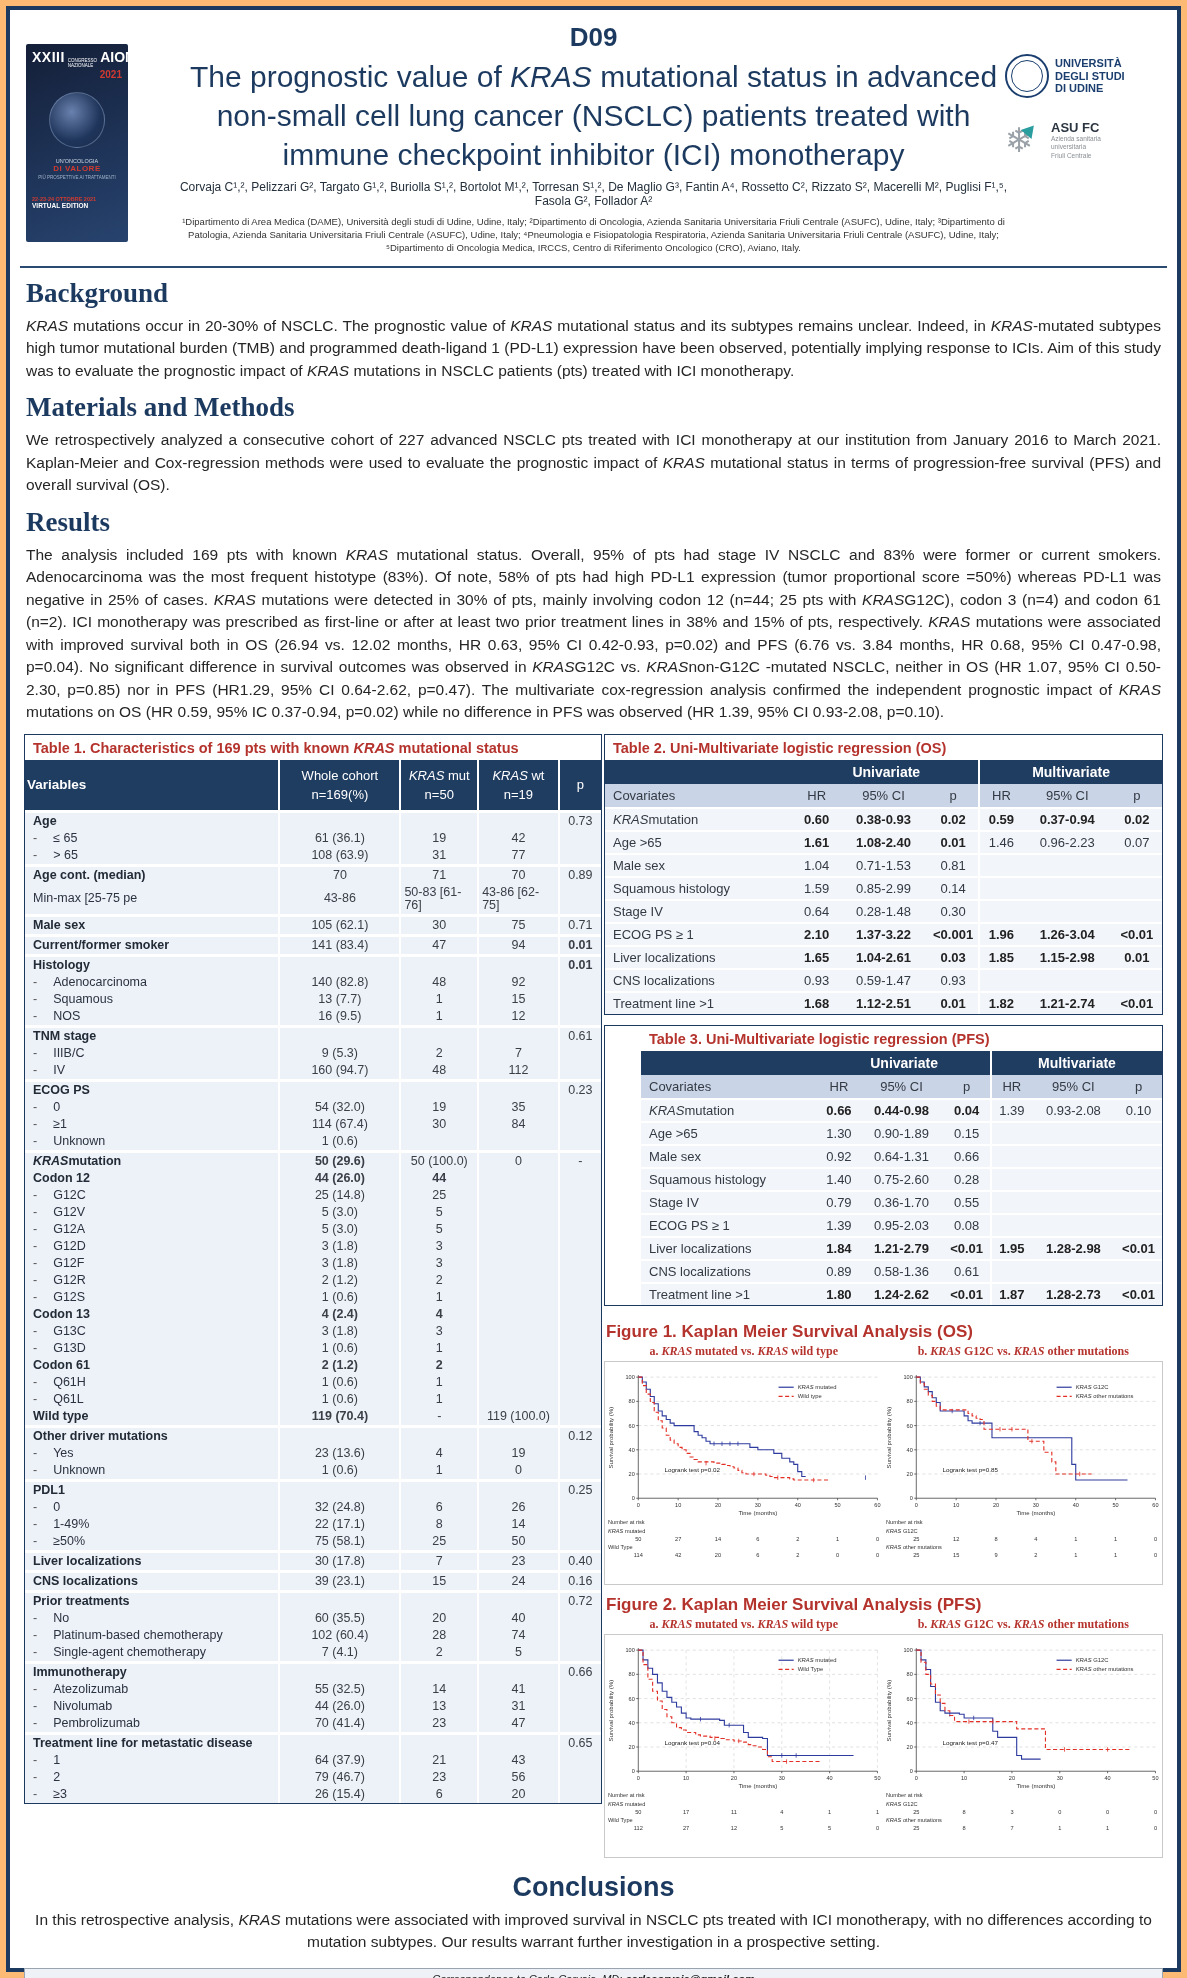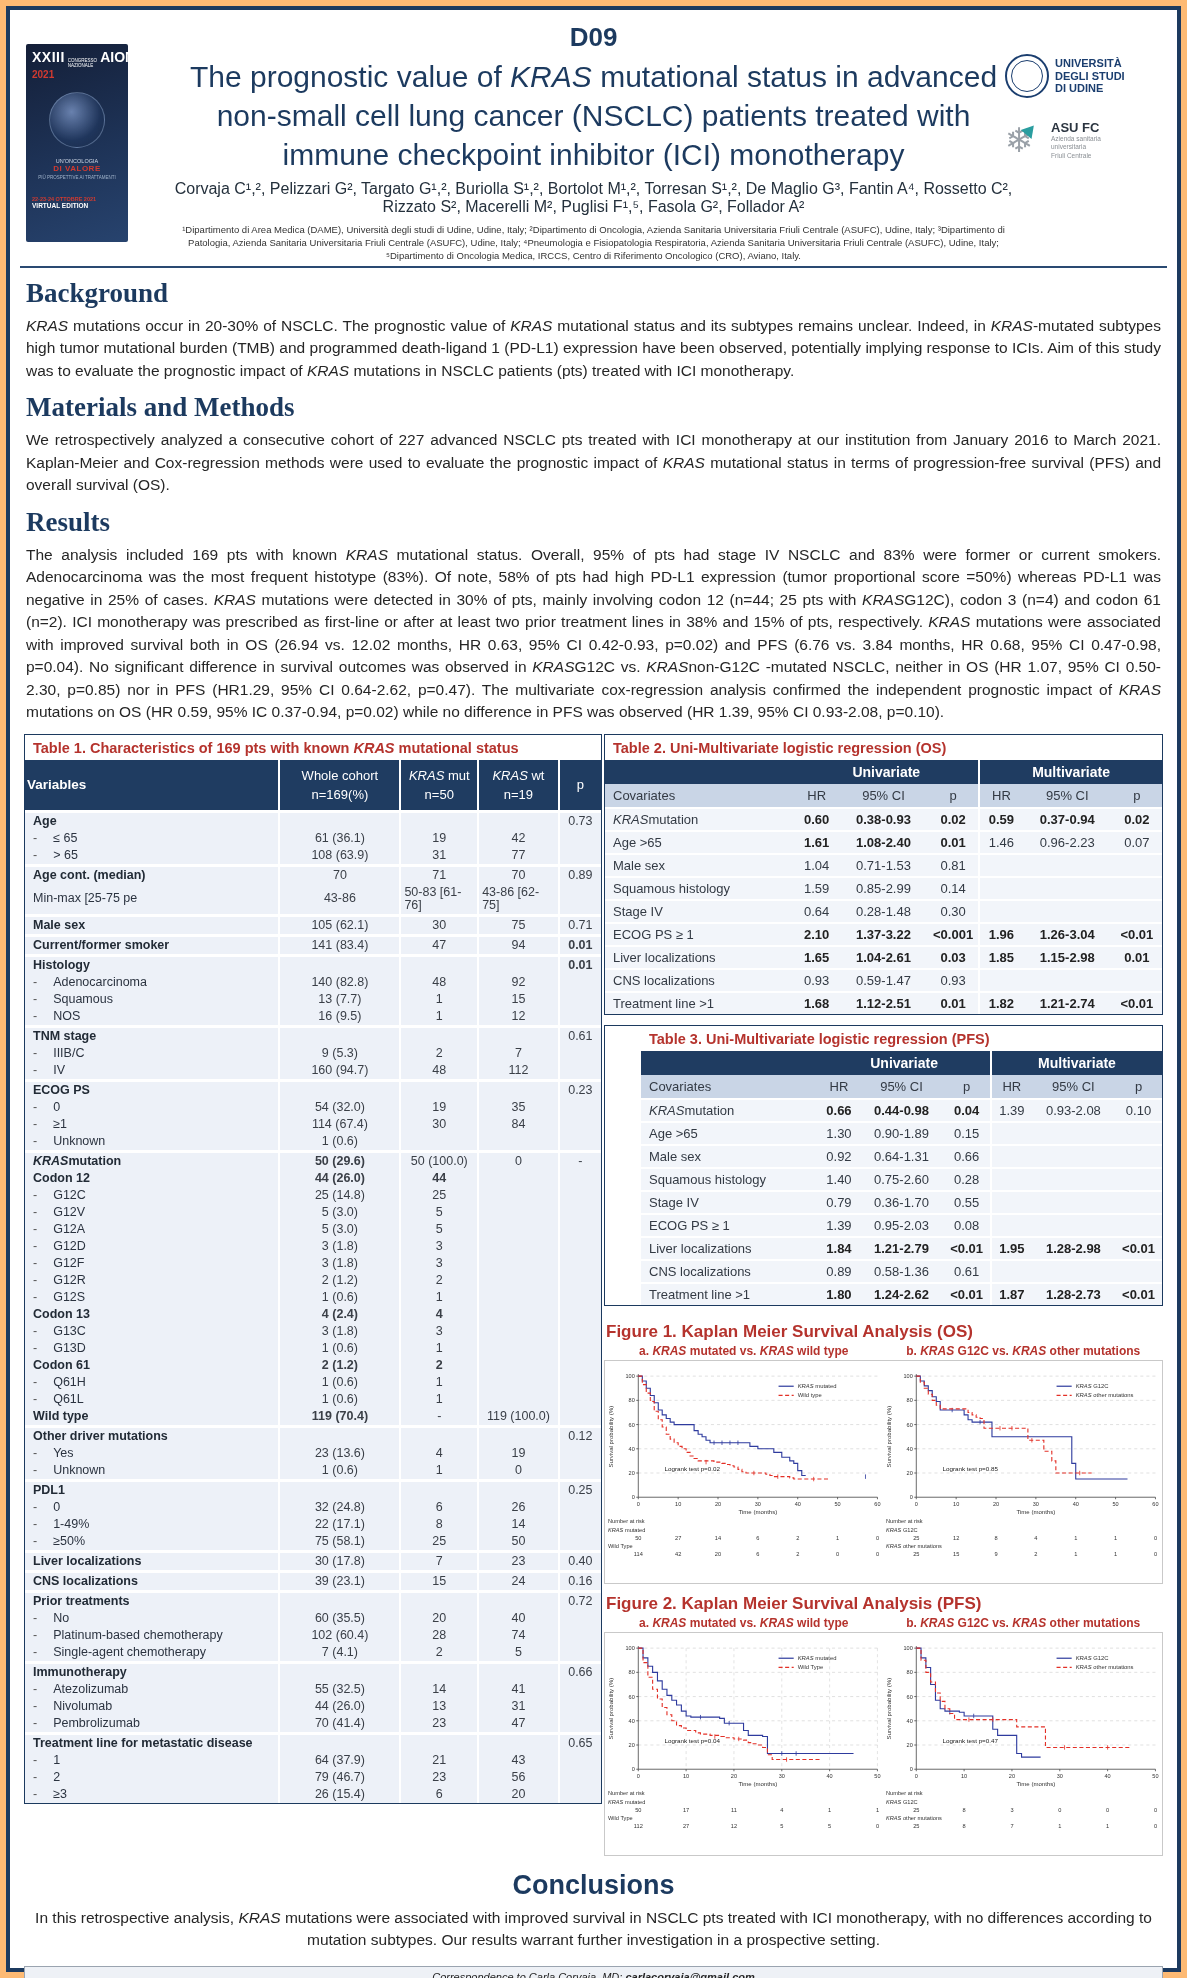--- a/index.html
+++ b/index.html
@@ -3,30 +3,30 @@
 <meta charset="utf-8">
 <style>
   html,body{margin:0;padding:0;background:#fff;}
   .page{width:1187px;height:1978px;position:relative;background:#fdba74;font-family:"Liberation Sans",sans-serif;overflow:hidden;}
   .frame{position:absolute;inset:6px;border:4px solid #1c3a5f;background:#fff;}
   
   .hd{position:relative;height:252px;}
   .hd-c{margin:0 160px;text-align:center;padding-top:12px;}
   .code{font-size:26px;font-weight:bold;color:#1c3a5f;}
   .title{font-size:30px;line-height:1.3;color:#1c3a5f;font-weight:normal;margin:4px auto 6px auto;max-width:900px;}
-  .authors{font-size:16px;color:#24303c;margin-top:2px;}
+  .authors{font-size:12px;color:#24303c;margin-top:2px;}
   .affil{font-size:9.5px;color:#333;margin:8px auto 0 auto;max-width:880px;line-height:1.35;}
   .hr-line{border-top:2px solid #2a4a72;margin:4px 10px 0 10px;}
   
   .aiom{position:absolute;top:34px;left:16px;width:102px;height:198px;background:linear-gradient(160deg,#141f38 0%,#1e3357 55%,#27436e 100%);border-radius:2px;color:#fff;padding:5px 6px;box-sizing:border-box;}
   .aiom-top{display:flex;align-items:baseline;gap:3px;}
   .aiom-xxiii{font-size:14px;font-weight:bold;letter-spacing:.5px;}
   .aiom-cn{font-size:4.5px;line-height:1.1;text-align:left;}
   .aiom-name{font-size:14px;font-weight:bold;}
-  .aiom-year{color:#d03a30;font-weight:bold;font-size:10px;text-align:left;}
+  .aiom-year{color:#d03a30;font-weight:bold;font-size:10px;text-align:right;}
   .aiom-shield{width:54px;height:54px;margin:12px auto 10px auto;border-radius:50%;background:radial-gradient(circle at 40% 35%,rgba(170,200,255,.55),rgba(40,70,120,.25) 60%,transparent 75%);border:1px solid rgba(180,205,240,.35);}
   .aiom-mid1{font-size:5.5px;text-align:center;color:#cfd8e6;}
   .aiom-mid2{font-size:8px;font-weight:bold;text-align:center;color:#d03a30;letter-spacing:.5px;}
   .aiom-sub{font-size:4.5px;text-align:center;color:#9fb2c9;margin-top:2px;}
   .aiom-date{font-size:5.5px;font-weight:bold;color:#d03a30;margin-top:16px;}
   .aiom-ed{font-size:6.5px;font-weight:bold;color:#fff;}
   
   .hd-r{position:absolute;top:44px;right:14px;width:158px;}
   .uniud{display:flex;align-items:center;gap:6px;}
   .uniud-seal{width:40px;height:40px;border-radius:50%;border:2.5px solid #1b3e6f;position:relative;flex:0 0 auto;}
@@ -73,21 +73,21 @@
   .t2r{display:flex;background:#f2f5fa;border-top:2px solid #fff;}
   .t2c{box-sizing:border-box;font-size:13px;color:#333a44;display:flex;align-items:center;justify-content:center;padding:3px 2px;line-height:15px;}
   .t2c.lab{width:34%;justify-content:flex-start;padding-left:8px;}
   .c-hr{width:8%;} .c-ci{width:16%;} .c-p{width:9%;}
   .t2c.mdiv{border-left:2px solid #fff;}
   .t2c.b{font-weight:bold;color:#222;}
   .mb10{margin-bottom:10px;} .mb16{margin-bottom:16px;padding-left:36px;}
   
   .fig-title{color:#b5332d;font-weight:bold;font-size:17px;margin:2px 0 2px 2px;}
   .fig-subs{display:flex;margin-bottom:2px;}
-  .fig-subs div{width:50%;text-align:center;color:#b5332d;font-weight:bold;font-size:12px;}
+  .fig-subs div{width:50%;text-align:center;color:#b5332d;font-weight:bold;font-size:12px;font-family:Liberation Serif, serif;}
   .fig-box{border:1px solid #c9c9c9;background:#fff;display:flex;justify-content:space-between;padding:4px 1px;}
   .fig-box svg{display:block;}
   
   .conc-h{text-align:center;font-size:27px;font-weight:bold;color:#1c3a5f;margin:14px 0 6px 0;}
   .conc-p{text-align:center;font-size:15.5px;color:#262626;line-height:1.45;margin:0 auto;max-width:1120px;}
   .foot{margin:14px 14px 0 14px;background:#eef1f6;border:1px solid #9aa4b0;text-align:center;font-size:11px;font-style:italic;color:#222;padding:4px 0;}
   .foot b{font-weight:bold;}
   i{font-style:italic;}
 </style>
 </head>

